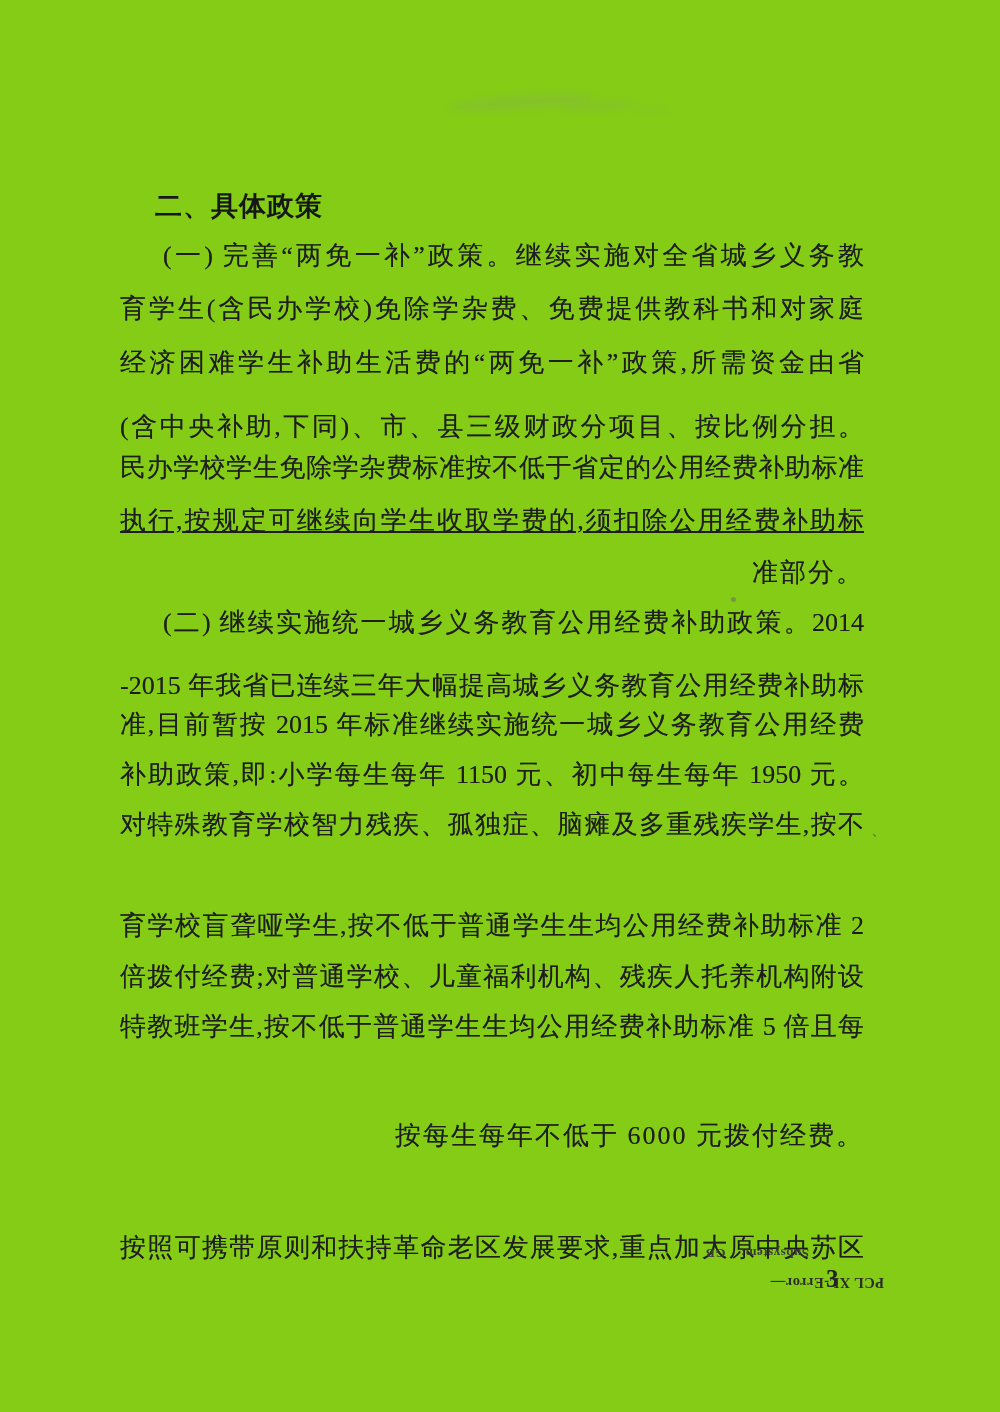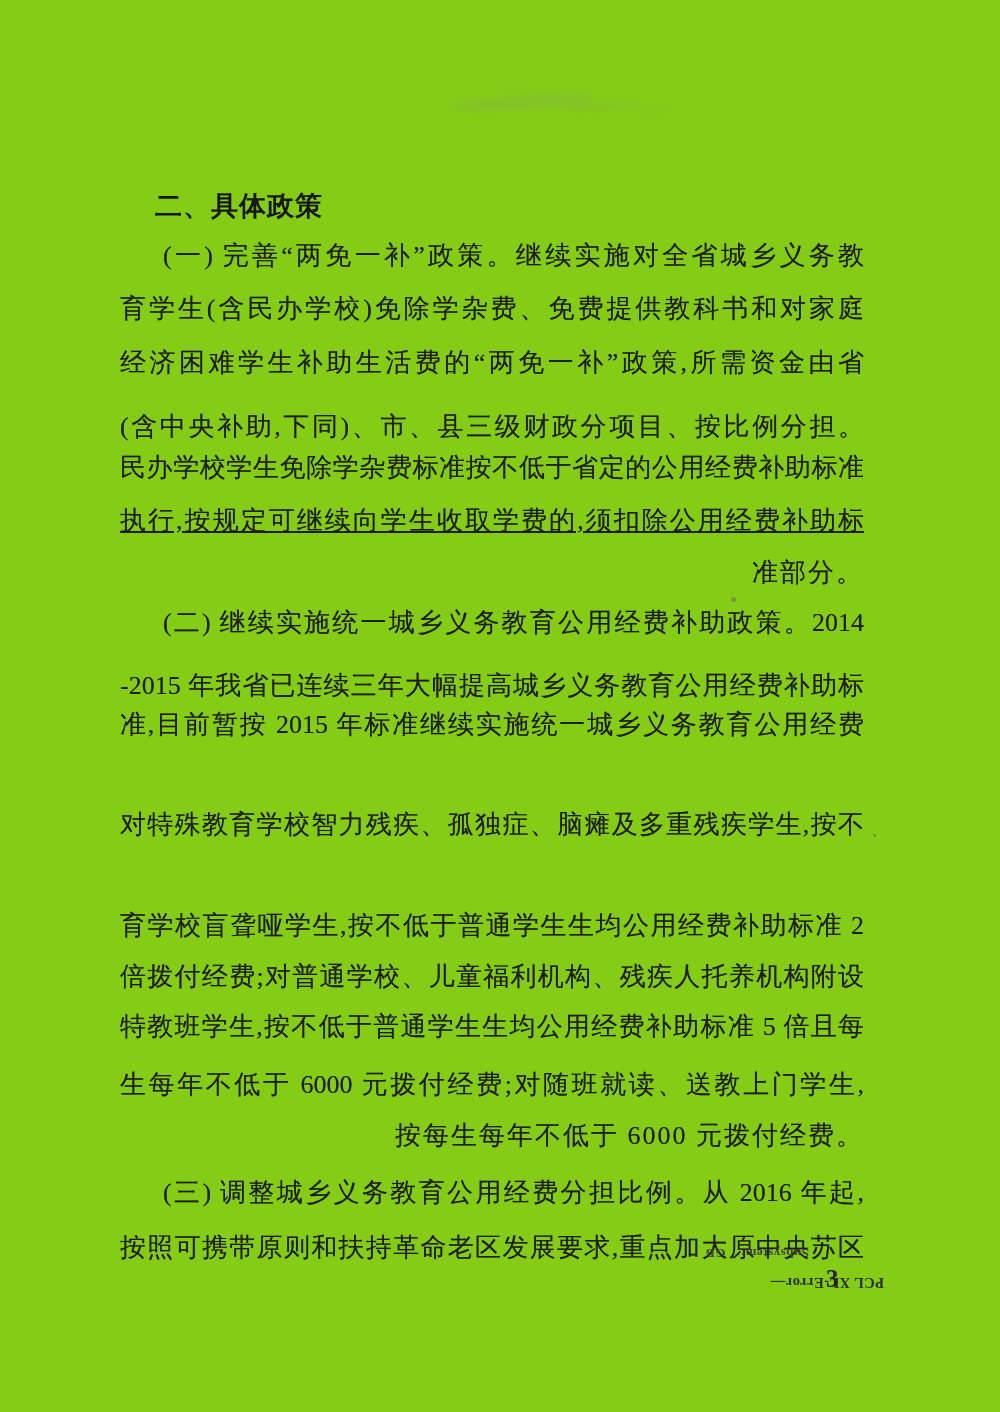--- a/index.html
+++ b/index.html
@@ -101,27 +101,26 @@
       <div class="line justify indent" style="top: 241px;">(一) 完善“两免一补”政策。继续实施对全省城乡义务教</div>
       <div class="line justify" style="top: 348px;">经济困难学生补助生活费的“两免一补”政策,所需资金由省</div>
       <div class="line justify" style="top: 294px;">育学生(含民办学校)免除学杂费、免费提供教科书和对家庭</div>
       <div class="line justify" style="top: 412px;">(含中央补助,下同)、市、县三级财政分项目、按比例分担。</div>
       <div class="line justify" style="top: 453px;">民办学校学生免除学杂费标准按不低于省定的公用经费补助标准</div>
       <div class="line justify" style="top: 506px; text-decoration: underline;">执行,按规定可继续向学生收取学费的,须扣除公用经费补助标</div>
       <div class="line nojustify" style="top: 558px;">准部分。</div>
       <div class="line justify indent" style="top: 608px;">(二) 继续实施统一城乡义务教育公用经费补助政策。2014</div>
       <div class="line justify" style="top: 660px; margin-top: 11px;">-2015 年我省已连续三年大幅提高城乡义务教育公用经费补助标</div>
       <div class="line justify" style="top: 710px;">准,目前暂按 2015 年标准继续实施统一城乡义务教育公用经费</div>
+      <div class="line justify" style="top: 760px;">补助政策,即:小学每生每年 1150 元、初中每生每年 1950 元。</div>
       <div class="line justify" style="top: 810px;">对特殊教育学校智力残疾、孤独症、脑瘫及多重残疾学生,按不</div>
       <div class="line justify" style="top: 911px;">育学校盲聋哑学生,按不低于普通学生生均公用经费补助标准 2</div>
       <div class="line justify" style="top: 962px;">倍拨付经费;对普通学校、儿童福利机构、残疾人托养机构附设</div>
       <div class="line justify" style="top: 1012px;">特教班学生,按不低于普通学生生均公用经费补助标准 5 倍且每</div>
-      <div class="line justify" style="top: 1070px;">生每年不低于 6000 元拨付经费;对随班就读、送教上门学生,</div>
       <div class="line nojustify" style="top: 1121px;">按每生每年不低于 6000 元拨付经费。</div>
-      <div class="line justify indent" style="top: 1178px;">(三) 调整城乡义务教育公用经费分担比例。从 2016 年起,</div>
       <div class="line justify" style="top: 1233px;">按照可携带原则和扶持革命老区发展要求,重点加大原中央苏区</div>
     </div>
 
   <div class="speck-dot"></div>
   <div class="speck-tick">、</div>
 
   <div class="subsystem flip">Subsystem:    GB</div>
   <div class="pcl-error flip">PCL XL-Error—</div>
   <div class="page-number">3</div>
 

